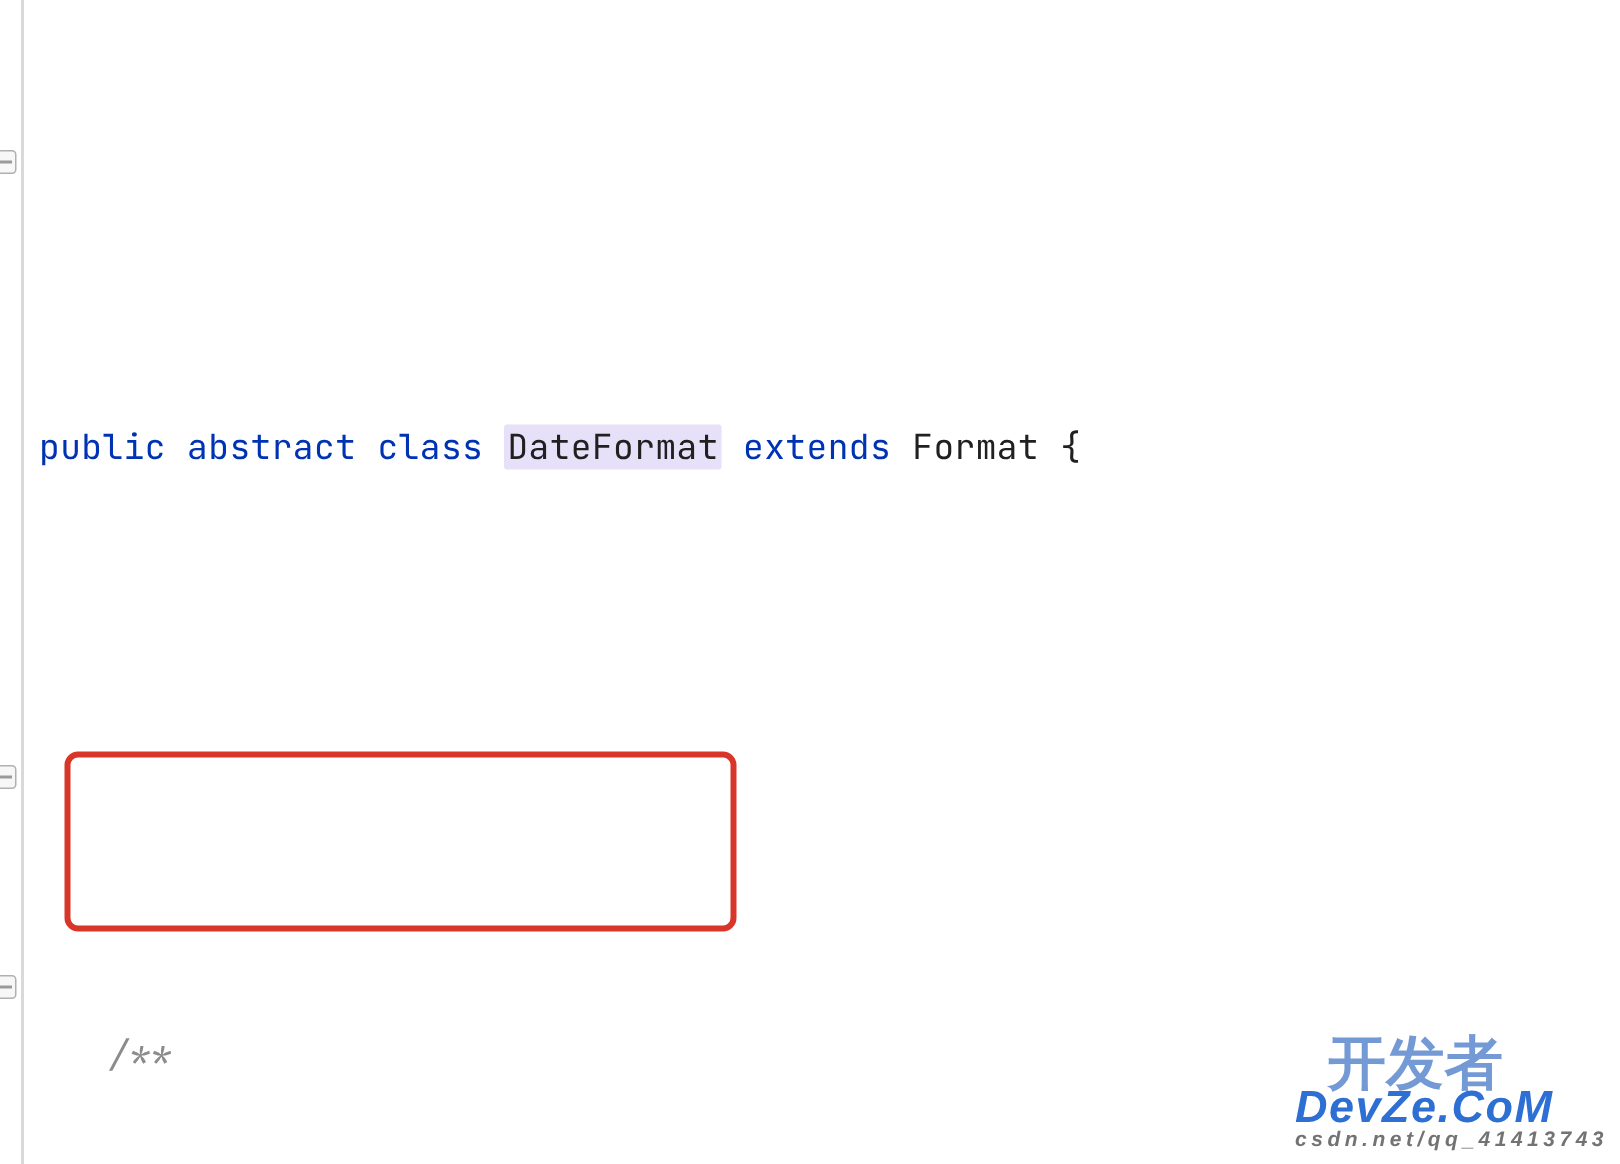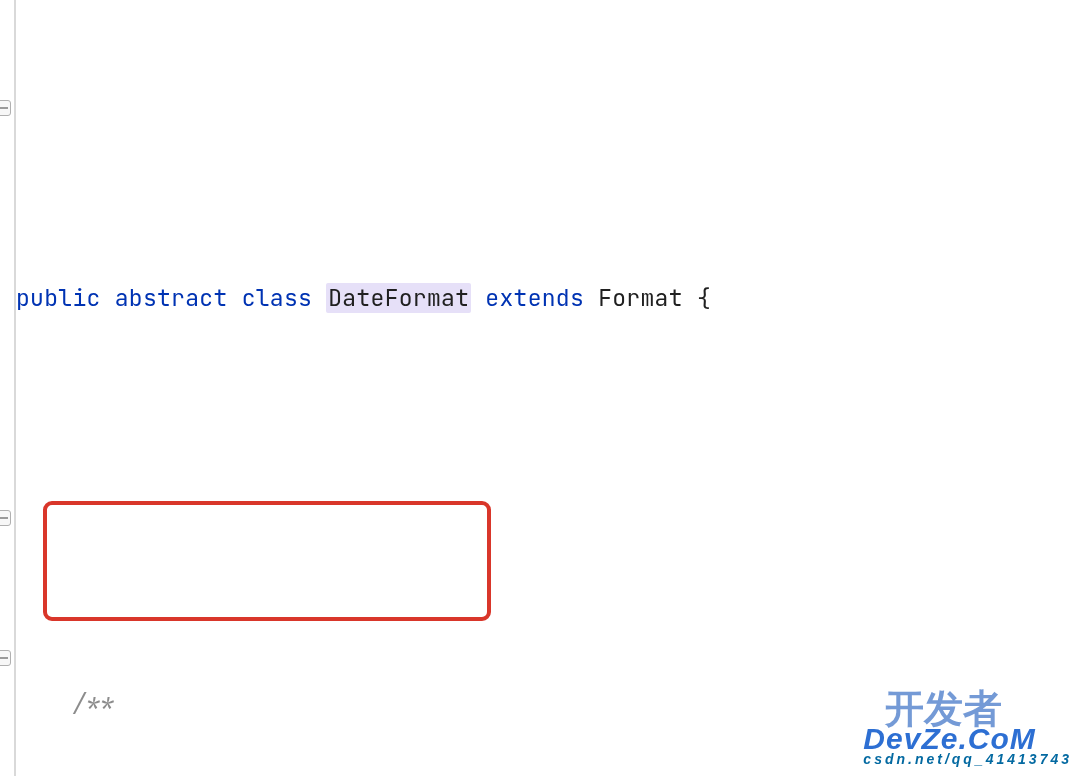--- a/index.html
+++ b/index.html
@@ -27,21 +27,21 @@
     flex: 1 1 auto;
     position: relative;
     padding-top: 6px;
     white-space: pre;
     font-size: 23px;
     line-height: 45px;
     letter-spacing: 0.3px;
   }
   .line { position: relative; height: 45px; }
 
-  .declaration { padding-left: 0; }
+  .declaration { padding-left: 10px; }
 
   .kw      { color: #0033b3; }
   .plain   { color: #202020; }
   .cls     { color: #202020; }
   .comment { color: #8c8c8c; font-style: italic; }
 
   .bg-usage { background: #e6e0f8; border-radius: 2px; padding: 0 2px; }
 
   .line-warn { position: absolute; left: 0; right: 0; background: #fdfbe8; z-index: -1; }
 
@@ -75,21 +75,21 @@
     color: #2d6fd3;
     letter-spacing: 1px;
     pointer-events: none;
     font-style: italic;
     font-weight: 700;
     line-height: 1;
   }
   .watermark .sub {
     display: block;
     font-size: 14px;
-    color: #0369a1;
+    color: #737373;
     letter-spacing: 3px;
     margin-top: -2px;
   }
   .wm-cn {
     position: absolute;
     right: 78px; bottom: 40px;
     font-family: sans-serif;
     font-size: 39px;
     color: rgba(70,120,200,0.75);
     font-weight: 600;

